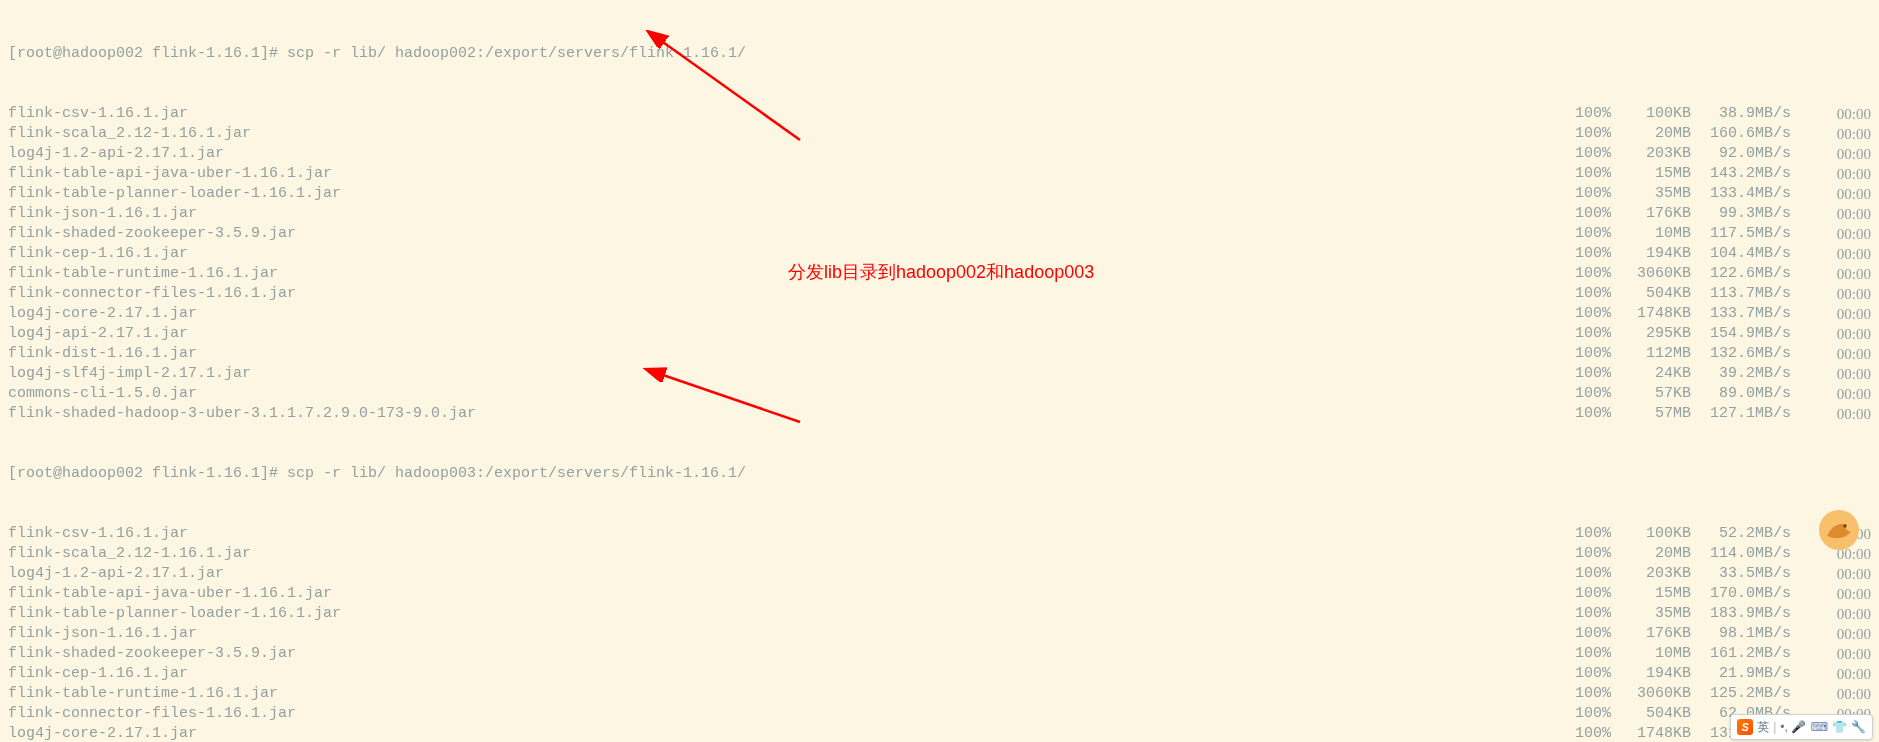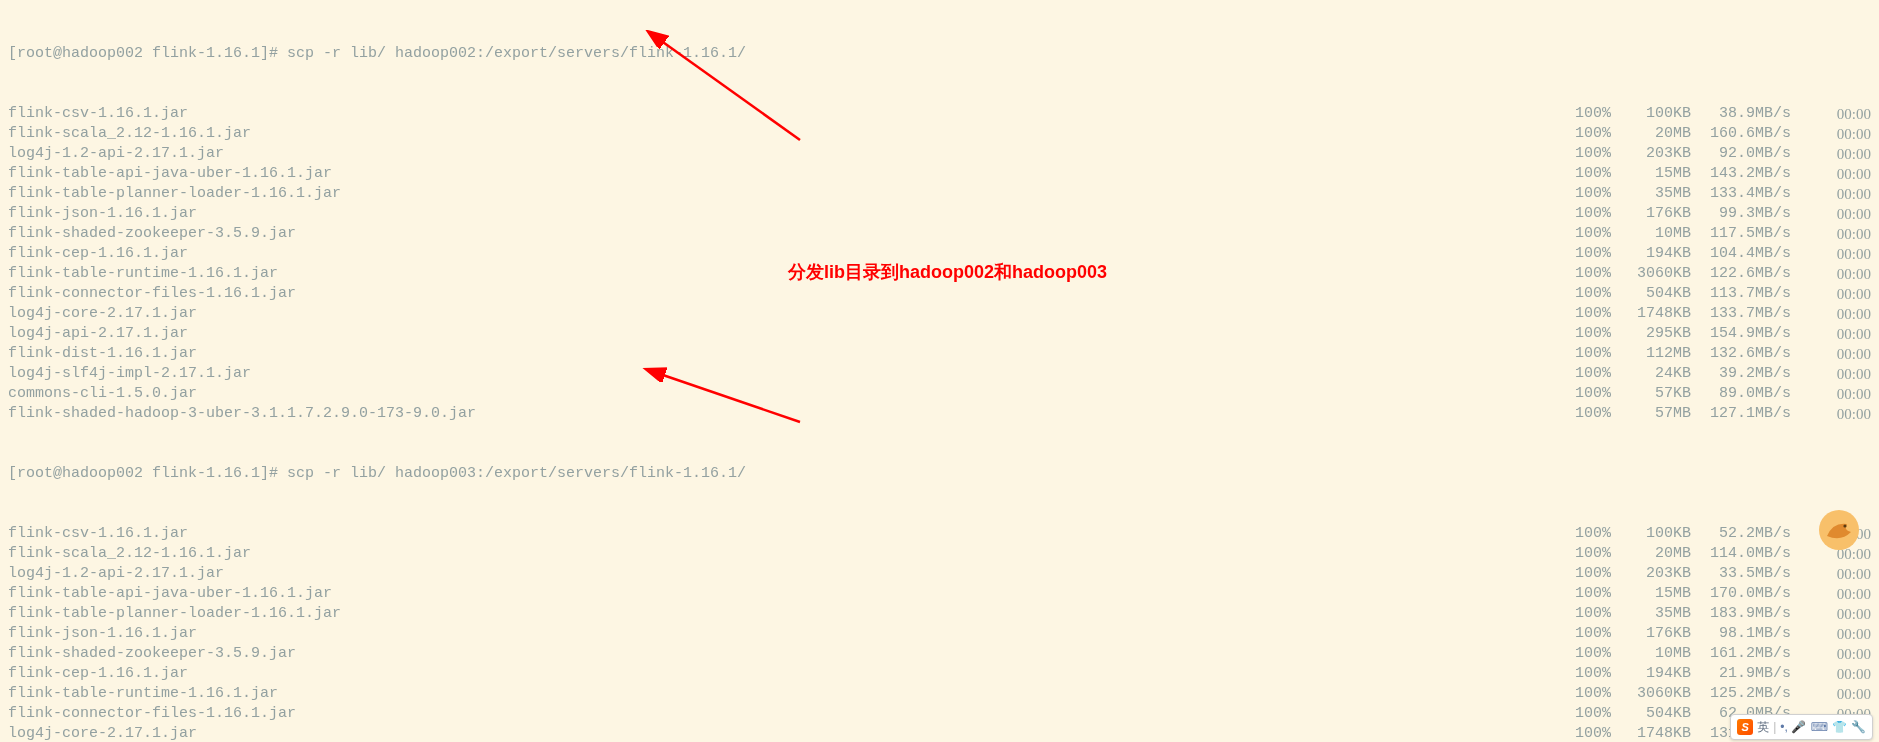--- a/index.html
+++ b/index.html
@@ -39,21 +39,21 @@
   }
   .c-pct { width: 50px; }
   .c-size { width: 80px; }
   .c-speed { width: 100px; }
   .c-time { width: 80px; font-family: Liberation Serif, serif; }
   .annotation {
     position: absolute;
     color: #ff0000;
     font-family: "SimSun", "Microsoft YaHei", sans-serif;
     font-size: 18px;
-    font-weight: 700;
+    font-weight: 400;
     pointer-events: none;
   }
   .arrow {
     position: absolute;
     stroke: #ff0000;
     fill: #ff0000;
     pointer-events: none;
   }
   .ime-bar {
     position: absolute;

